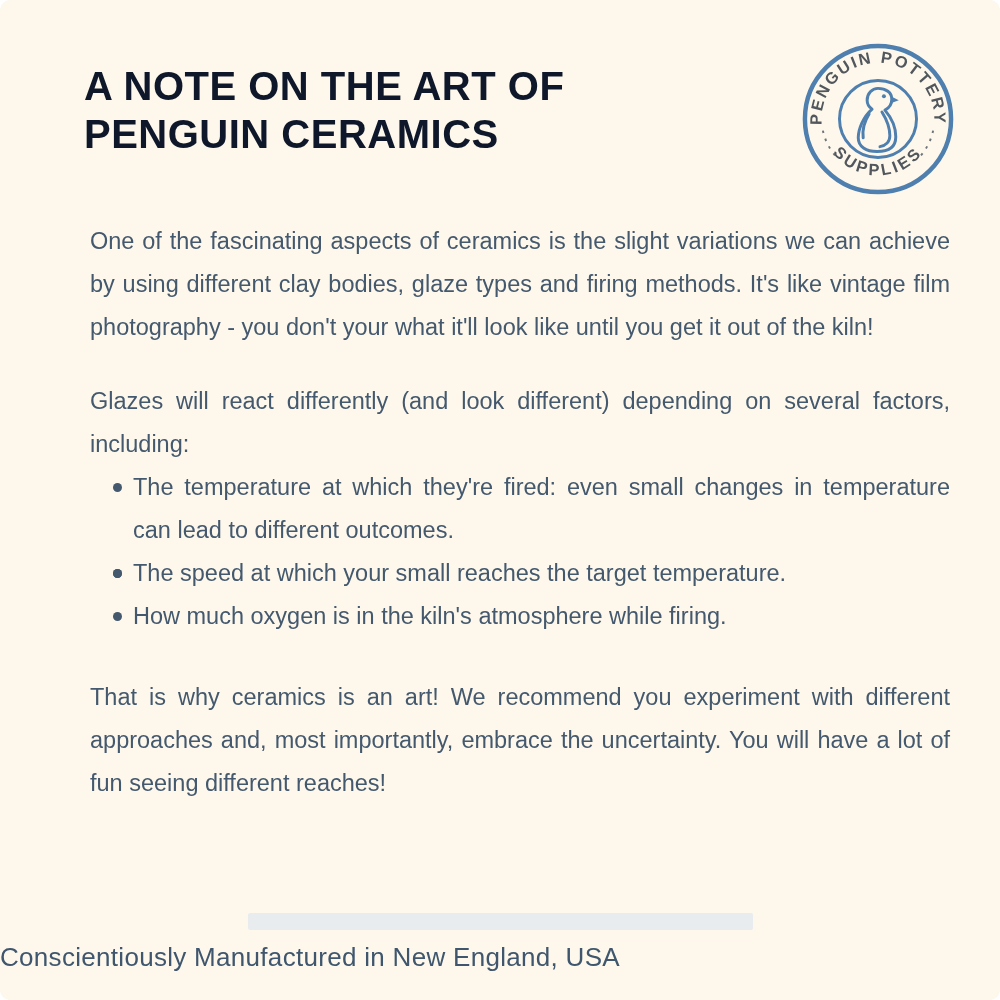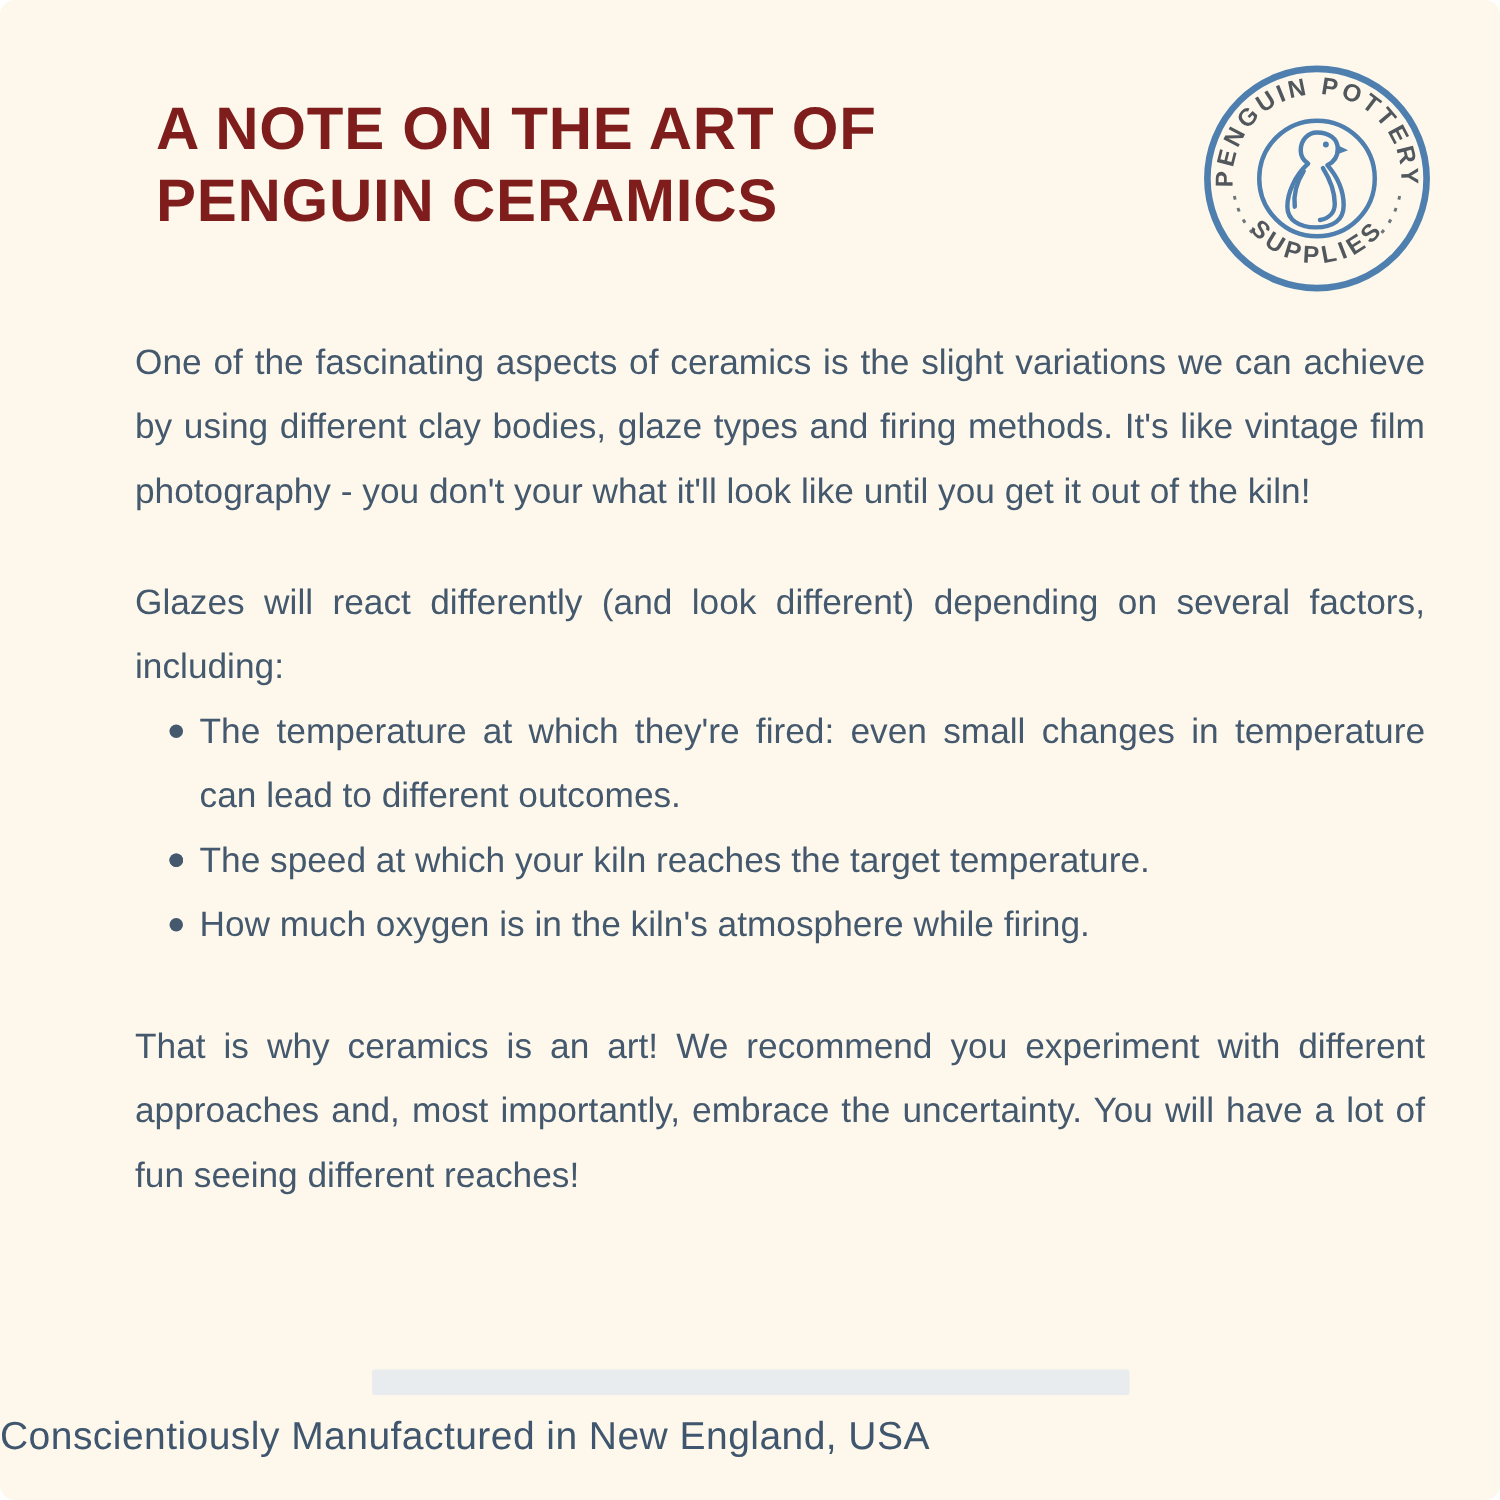--- a/index.html
+++ b/index.html
@@ -12,28 +12,28 @@
     position: relative;
     width: 1000px;
     height: 1000px;
     background: #FDF8EB;
     border-radius: 10px;
     overflow: hidden;
     margin: 0 auto;
   }
   .heading {
     position: absolute;
-    left: 104px;
+    left: 84px;
     top: 62px;
     width: 660px;
     font-size: 40px;
     line-height: 48px;
     font-weight: 700;
     letter-spacing: 0.5px;
-    color: #7f1d1d;
+    color: #0f172a;
   }
   .logo {
     position: absolute;
     left: 799px;
     top: 40px;
     width: 158px;
     height: 158px;
   }
   .body-text {
     position: absolute;
@@ -139,21 +139,21 @@
     <ul class="factors">
       <li>
         <span class="dot"></span>
         <span>The temperature at which they're fired: even small changes in temperature can lead to different outcomes.</span>
       </li>
       <li>
         <span class="dot"></span>
       </li>
       <li>
         <span class="dot"></span>
-        <span>The speed at which your kiln reaches the target temperature.</span>
+        <span>The speed at which your small reaches the target temperature.</span>
       </li>
       <li>
         <span class="dot"></span>
         <span>How much oxygen is in the kiln's atmosphere while firing.</span>
       </li>
     </ul>
     <p class="para-3">That is why ceramics is an art!  We recommend you experiment with different approaches and, most importantly, embrace the uncertainty.  You will have a lot of fun seeing different reaches!</p>
   </div>
 
   <div class="divider"></div>

